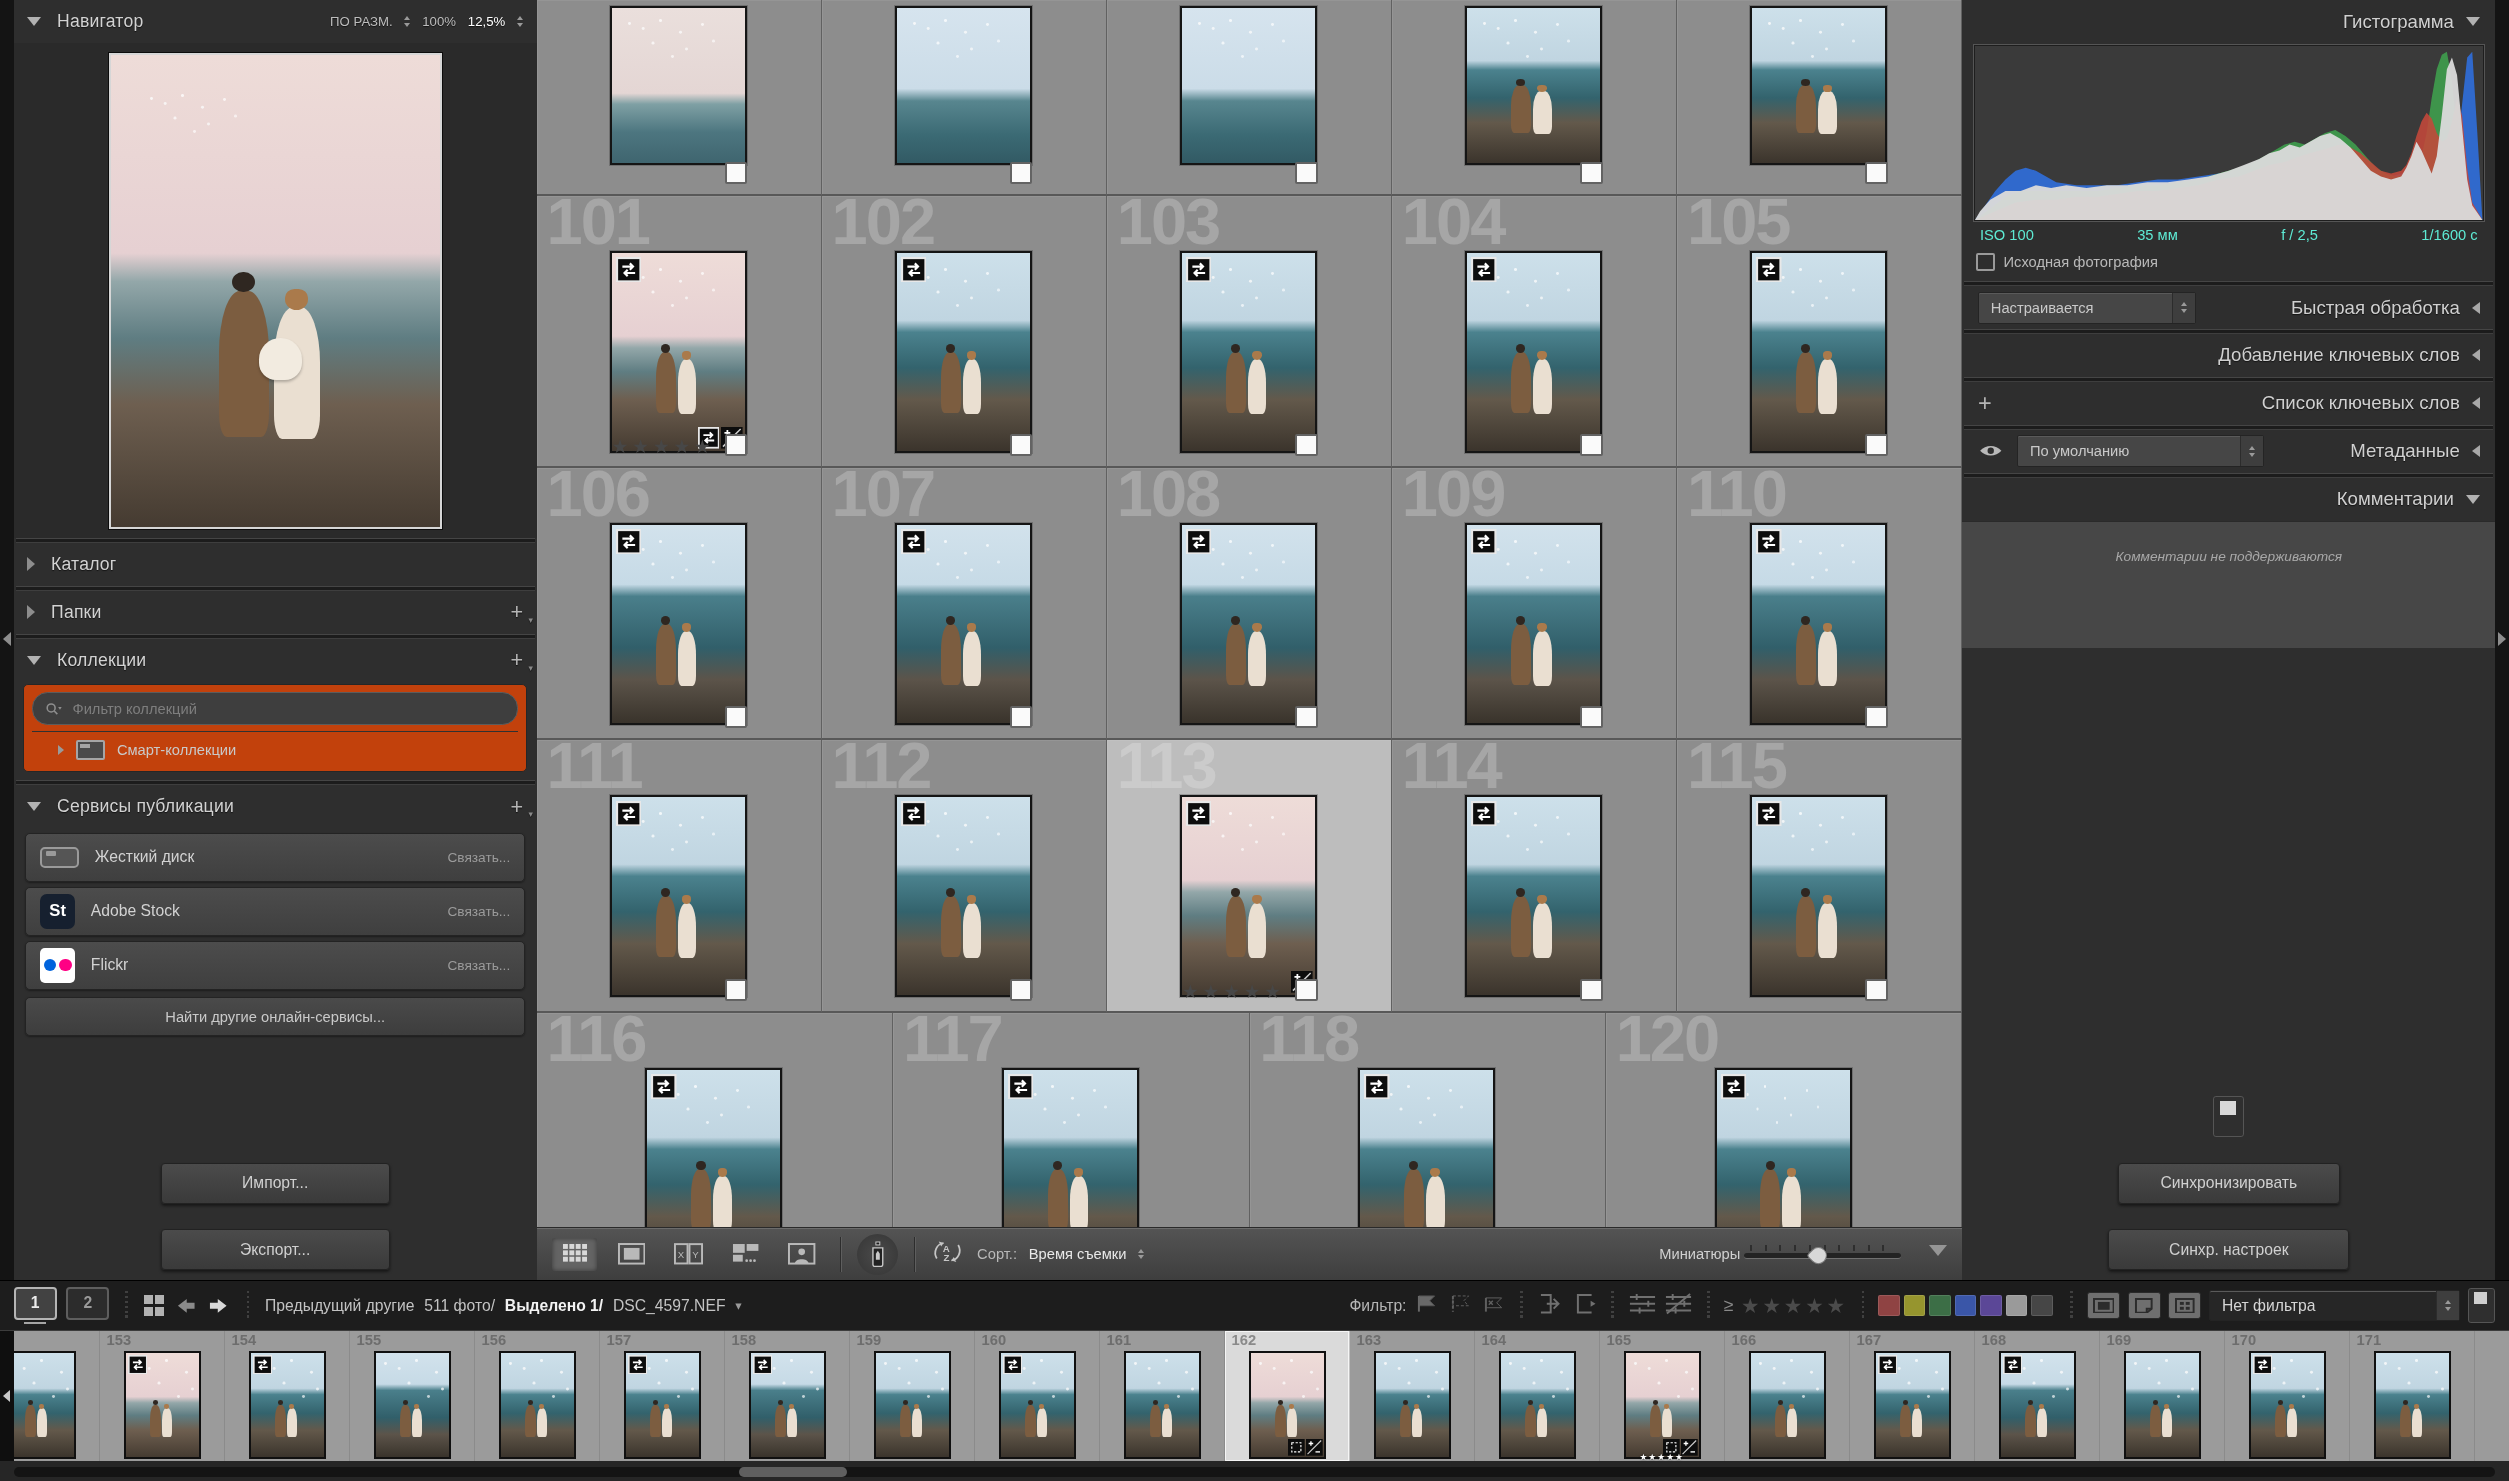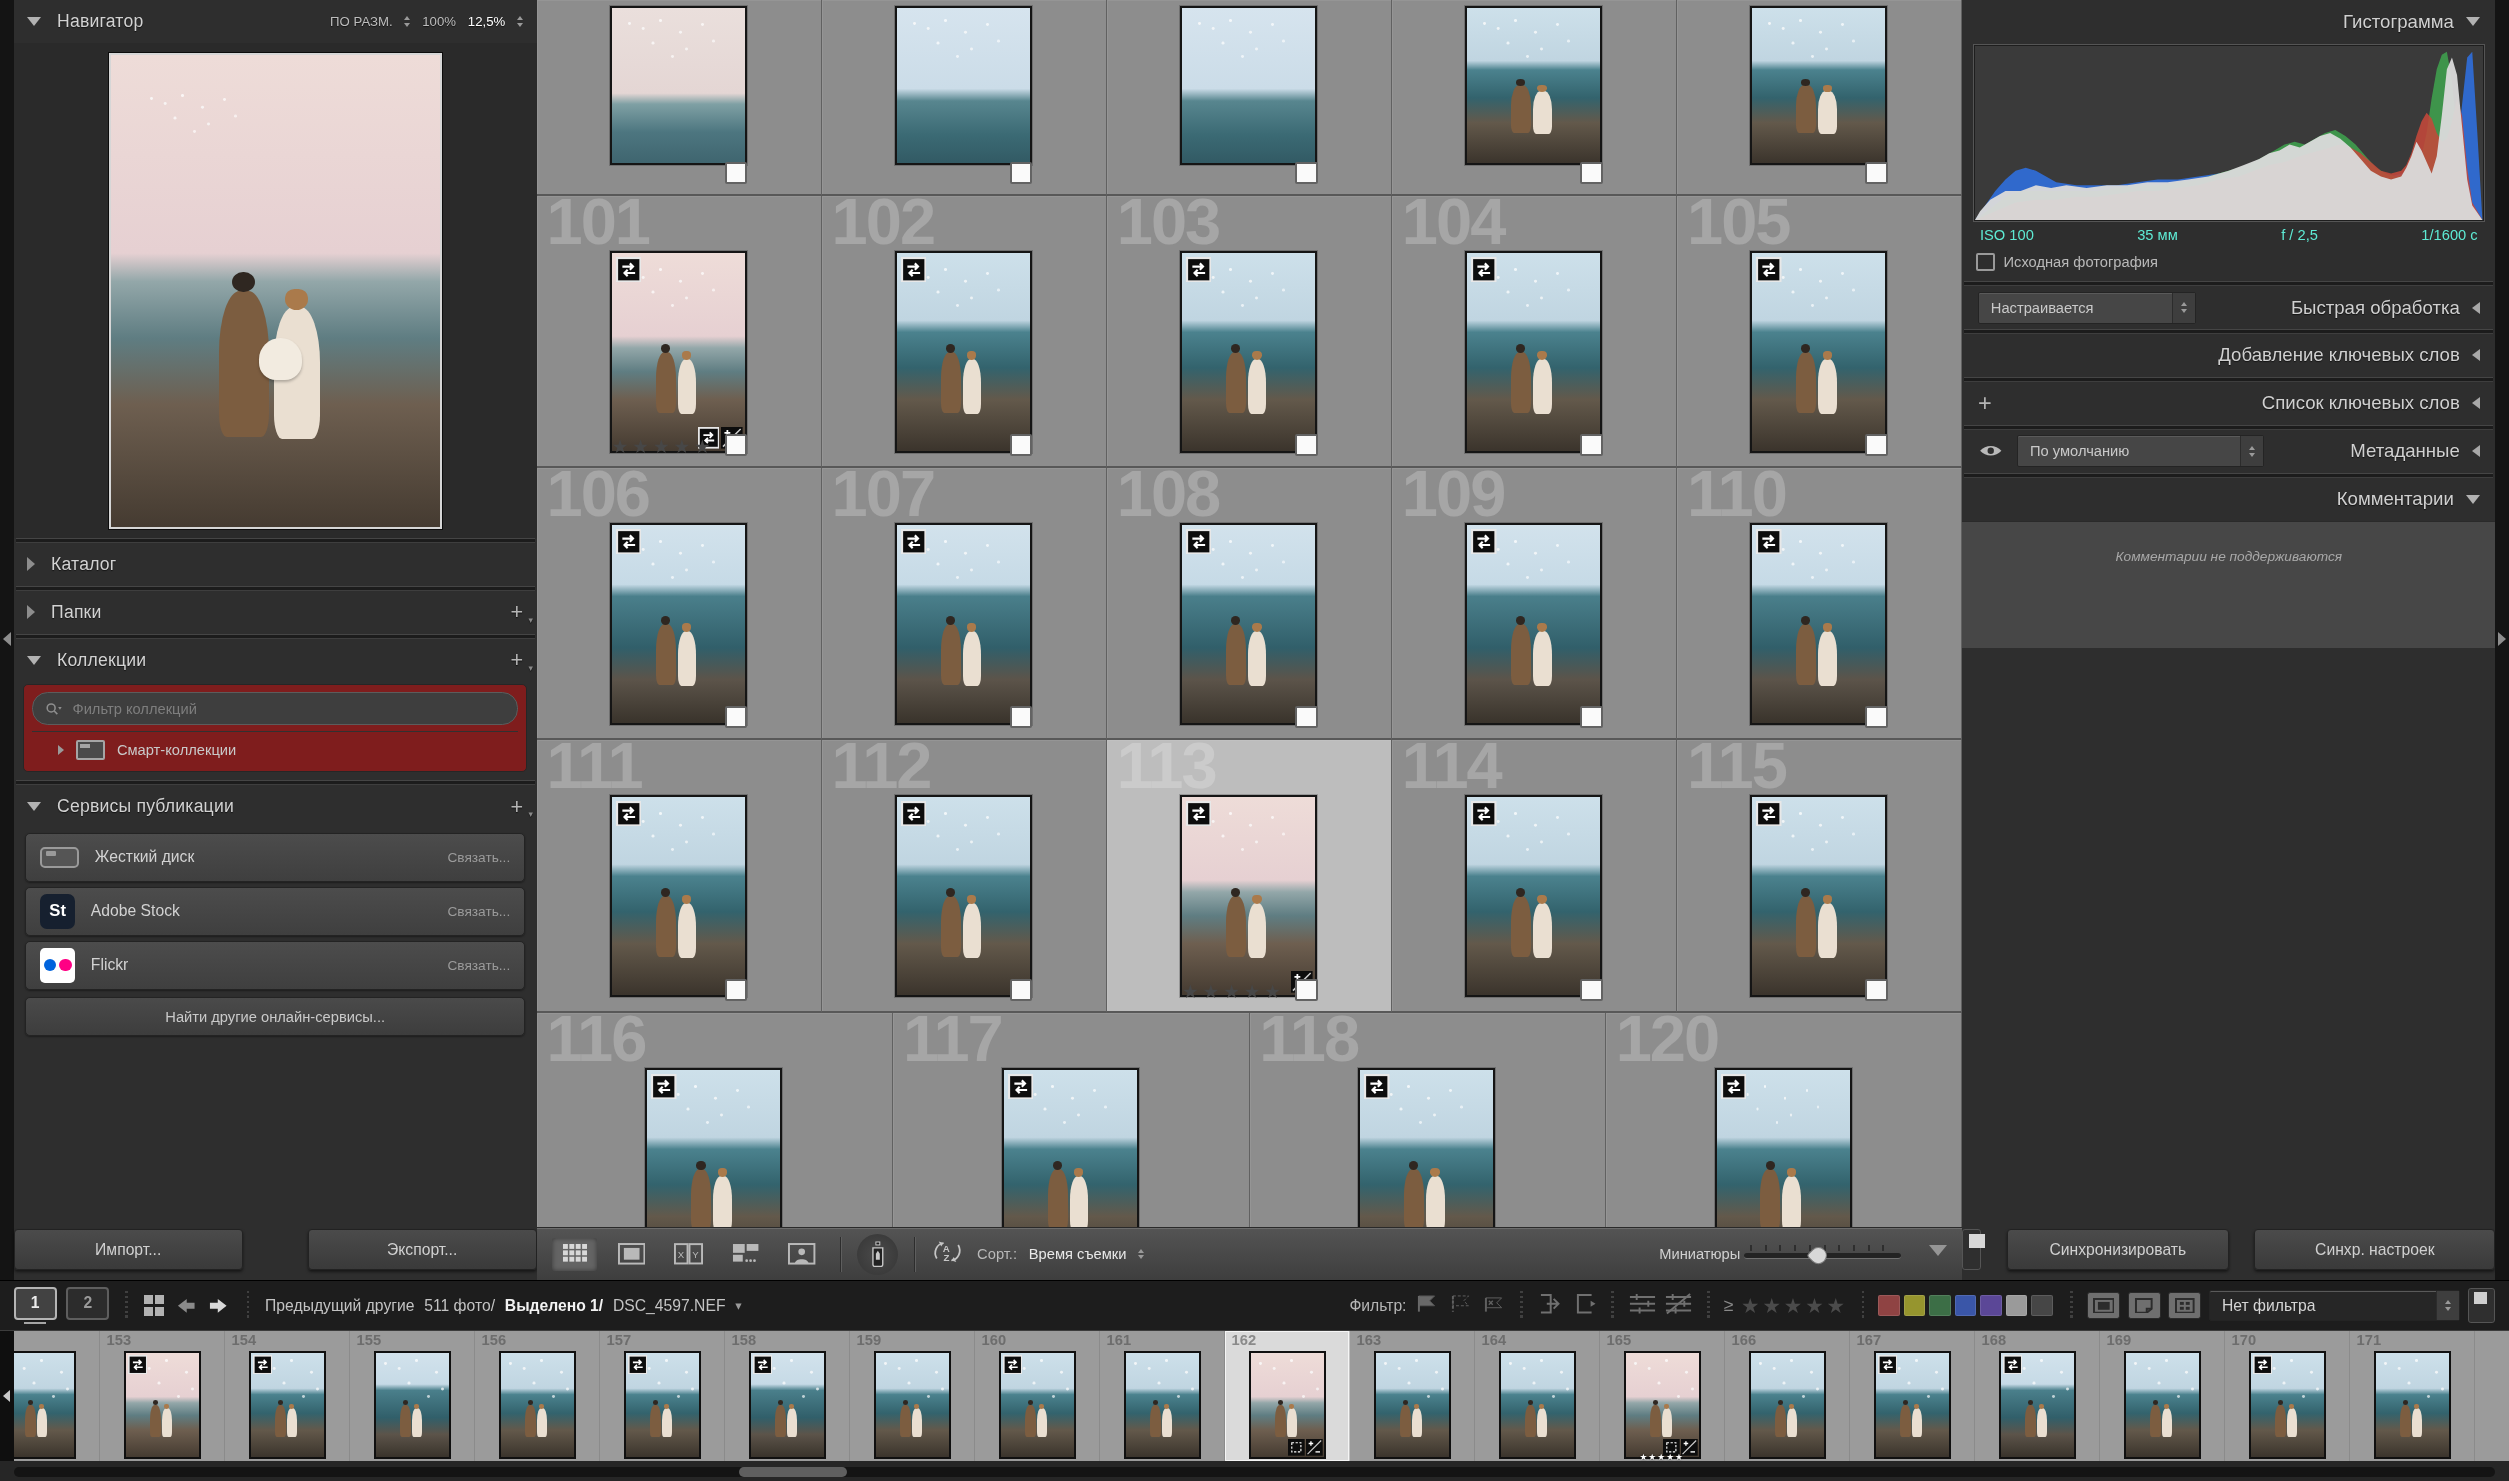--- a/index.html
+++ b/index.html
@@ -21,38 +21,38 @@
   .lp-sep{height:2.9px;background:#1c1c1c;border-top:1px solid #454545;border-bottom:1px solid #3e3e3e;margin:0 2px;}
   .nav-right{margin-left:auto;display:flex;align-items:center;gap:11.8px;font-size:13.2px;color:#bdbdbd;}
   .nav-right .bright{color:#ffffff;}
   .updn{display:inline-flex;flex-direction:column;gap:2.9px;}
   .updn i{width:0;height:0;border-left:3.9px solid transparent;border-right:3.9px solid transparent;display:block;}
   .updn i.u{border-bottom:4.9px solid #9a9a9a;}
   .updn i.d{border-top:4.9px solid #9a9a9a;}
   .nav-prev{height:495px;background:#2a2a2a;display:flex;align-items:center;justify-content:center;}
   .nav-photo{width:329px;height:472px;position:relative;border:2px solid #d6d6d6;outline:1px solid #0c0c0c;overflow:hidden;}
   .bouquet{position:absolute;left:45%;bottom:31%;width:13%;height:9%;background:#f2ebe0;border-radius:50% 50% 40% 40%;box-shadow:0 2px 2.9px rgba(0,0,0,.25);}
-  .coll-body{margin:2px 9.8px 7.8px;background:#7f1d1d;border:1px solid #262626;border-radius:4.9px;padding:7.8px 7.8px 3.9px;}
+  .coll-body{margin:2px 9.8px 7.8px;background:#c2410c;border:1px solid #262626;border-radius:4.9px;padding:7.8px 7.8px 3.9px;}
   .filter{height:31px;border:1px solid #5c5c5c;border-radius:15.7px;background:#3e3e3e;display:flex;align-items:center;gap:9.8px;padding:0 11.8px;}
   .filter .ph-text{color:#7e7e7e;font-size:14.7px;}
   .smart{height:35px;display:flex;align-items:center;gap:11.8px;padding:0 25.5px;margin-top:5.9px;border-top:1px solid #313131;color:#c9c9c9;font-size:14.7px;}
   .tri-r.sm2{border-top-width:5.9px;border-bottom-width:5.9px;border-left-width:6.9px;border-left-color:#9a9a9a;}
   .smartico{width:25.5px;height:15.7px;border:2px solid #a5a5a5;border-radius:2px;position:relative;background:#4a4a4a;}
   .smartico::before{content:"";position:absolute;top:2px;left:2.9px;width:9.8px;height:3.9px;background:#a5a5a5;}
   .pub{margin:4.9px 11.8px;height:47px;border:1px solid #232323;border-radius:4.9px;background:linear-gradient(#4c4c4c,#3f3f3f);display:flex;align-items:center;gap:15.7px;padding:0 13.7px;color:#d2d2d2;font-size:15.7px;box-shadow:0 1px 2px rgba(0,0,0,.4);}
   .pub .act{margin-left:auto;color:#9b9b9b;font-size:13.7px;}
   .hd-ico{width:35px;height:17.6px;border:2px solid #9a9a9a;border-radius:4.9px;background:#555;position:relative;}
   .hd-ico::before{content:"";position:absolute;top:2.9px;left:3.9px;width:9.8px;height:4.9px;background:#9a9a9a;border-radius:1px;}
   .st-ico{width:35px;height:35px;border-radius:6.9px;background:#16202f;color:#fff;font-weight:bold;font-size:16.7px;display:flex;align-items:center;justify-content:center;}
   .fl-ico{width:35px;height:35px;border-radius:4.9px;background:#ffffff;display:flex;align-items:center;justify-content:center;gap:2.9px;}
   .fl-ico i{width:12.7px;height:12.7px;border-radius:50%;display:block;}
   .fl-ico i.b{background:#0063dc;}
   .fl-ico i.p{background:#ff0084;}
   .pubbtn{margin:7.8px 11.8px;height:37px;border:1px solid #232323;border-radius:4.9px;background:linear-gradient(#4a4a4a,#3d3d3d);display:flex;align-items:center;justify-content:center;color:#c9c9c9;font-size:14.7px;box-shadow:0 1px 2px rgba(0,0,0,.4);}
-  .btnrow{position:absolute;bottom:9.8px;left:0;right:0;display:flex;justify-content:space-between;align-items:center;gap:25.5px;}
+  .btnrow{position:absolute;bottom:9.8px;left:0;right:0;display:flex;justify-content:flex-end;align-items:center;gap:25.5px;flex-direction:column;}
   .btn{min-width:227px;height:39px;background:linear-gradient(#4b4b4b,#3a3a3a);border:1px solid #222;border-radius:3.9px;color:#d0d0d0;font-size:15.7px;display:flex;align-items:center;justify-content:center;box-shadow:0 2px 2.9px rgba(0,0,0,.5);}
   
   .center{flex:1;display:flex;flex-direction:column;background:#6f6f6f;min-width:0;}
   #grid{flex:1;overflow:hidden;background:#6a6a6a;}
   .grow{display:flex;overflow:hidden;}
   .gcell{position:relative;flex:1;background:#8d8d8d;border-right:1px solid #616161;border-bottom:2px solid #585858;box-shadow:inset 1px 1px 0 rgba(255,255,255,.07);overflow:hidden;}
   .gcell.sel{background:#bdbdbd;}
   .gnum{position:absolute;top:-11.8px;left:9.8px;font-size:65px;font-weight:bold;color:rgba(255,255,255,.22);letter-spacing:-2px;}
   .photo{position:absolute;left:50%;margin-left:-69px;top:55px;width:133px;height:198px;border:2px solid #151515;overflow:hidden;box-shadow:0 0 0 1px rgba(0,0,0,.2);}
   .photo.cut{top:5.9px;height:155px;}

